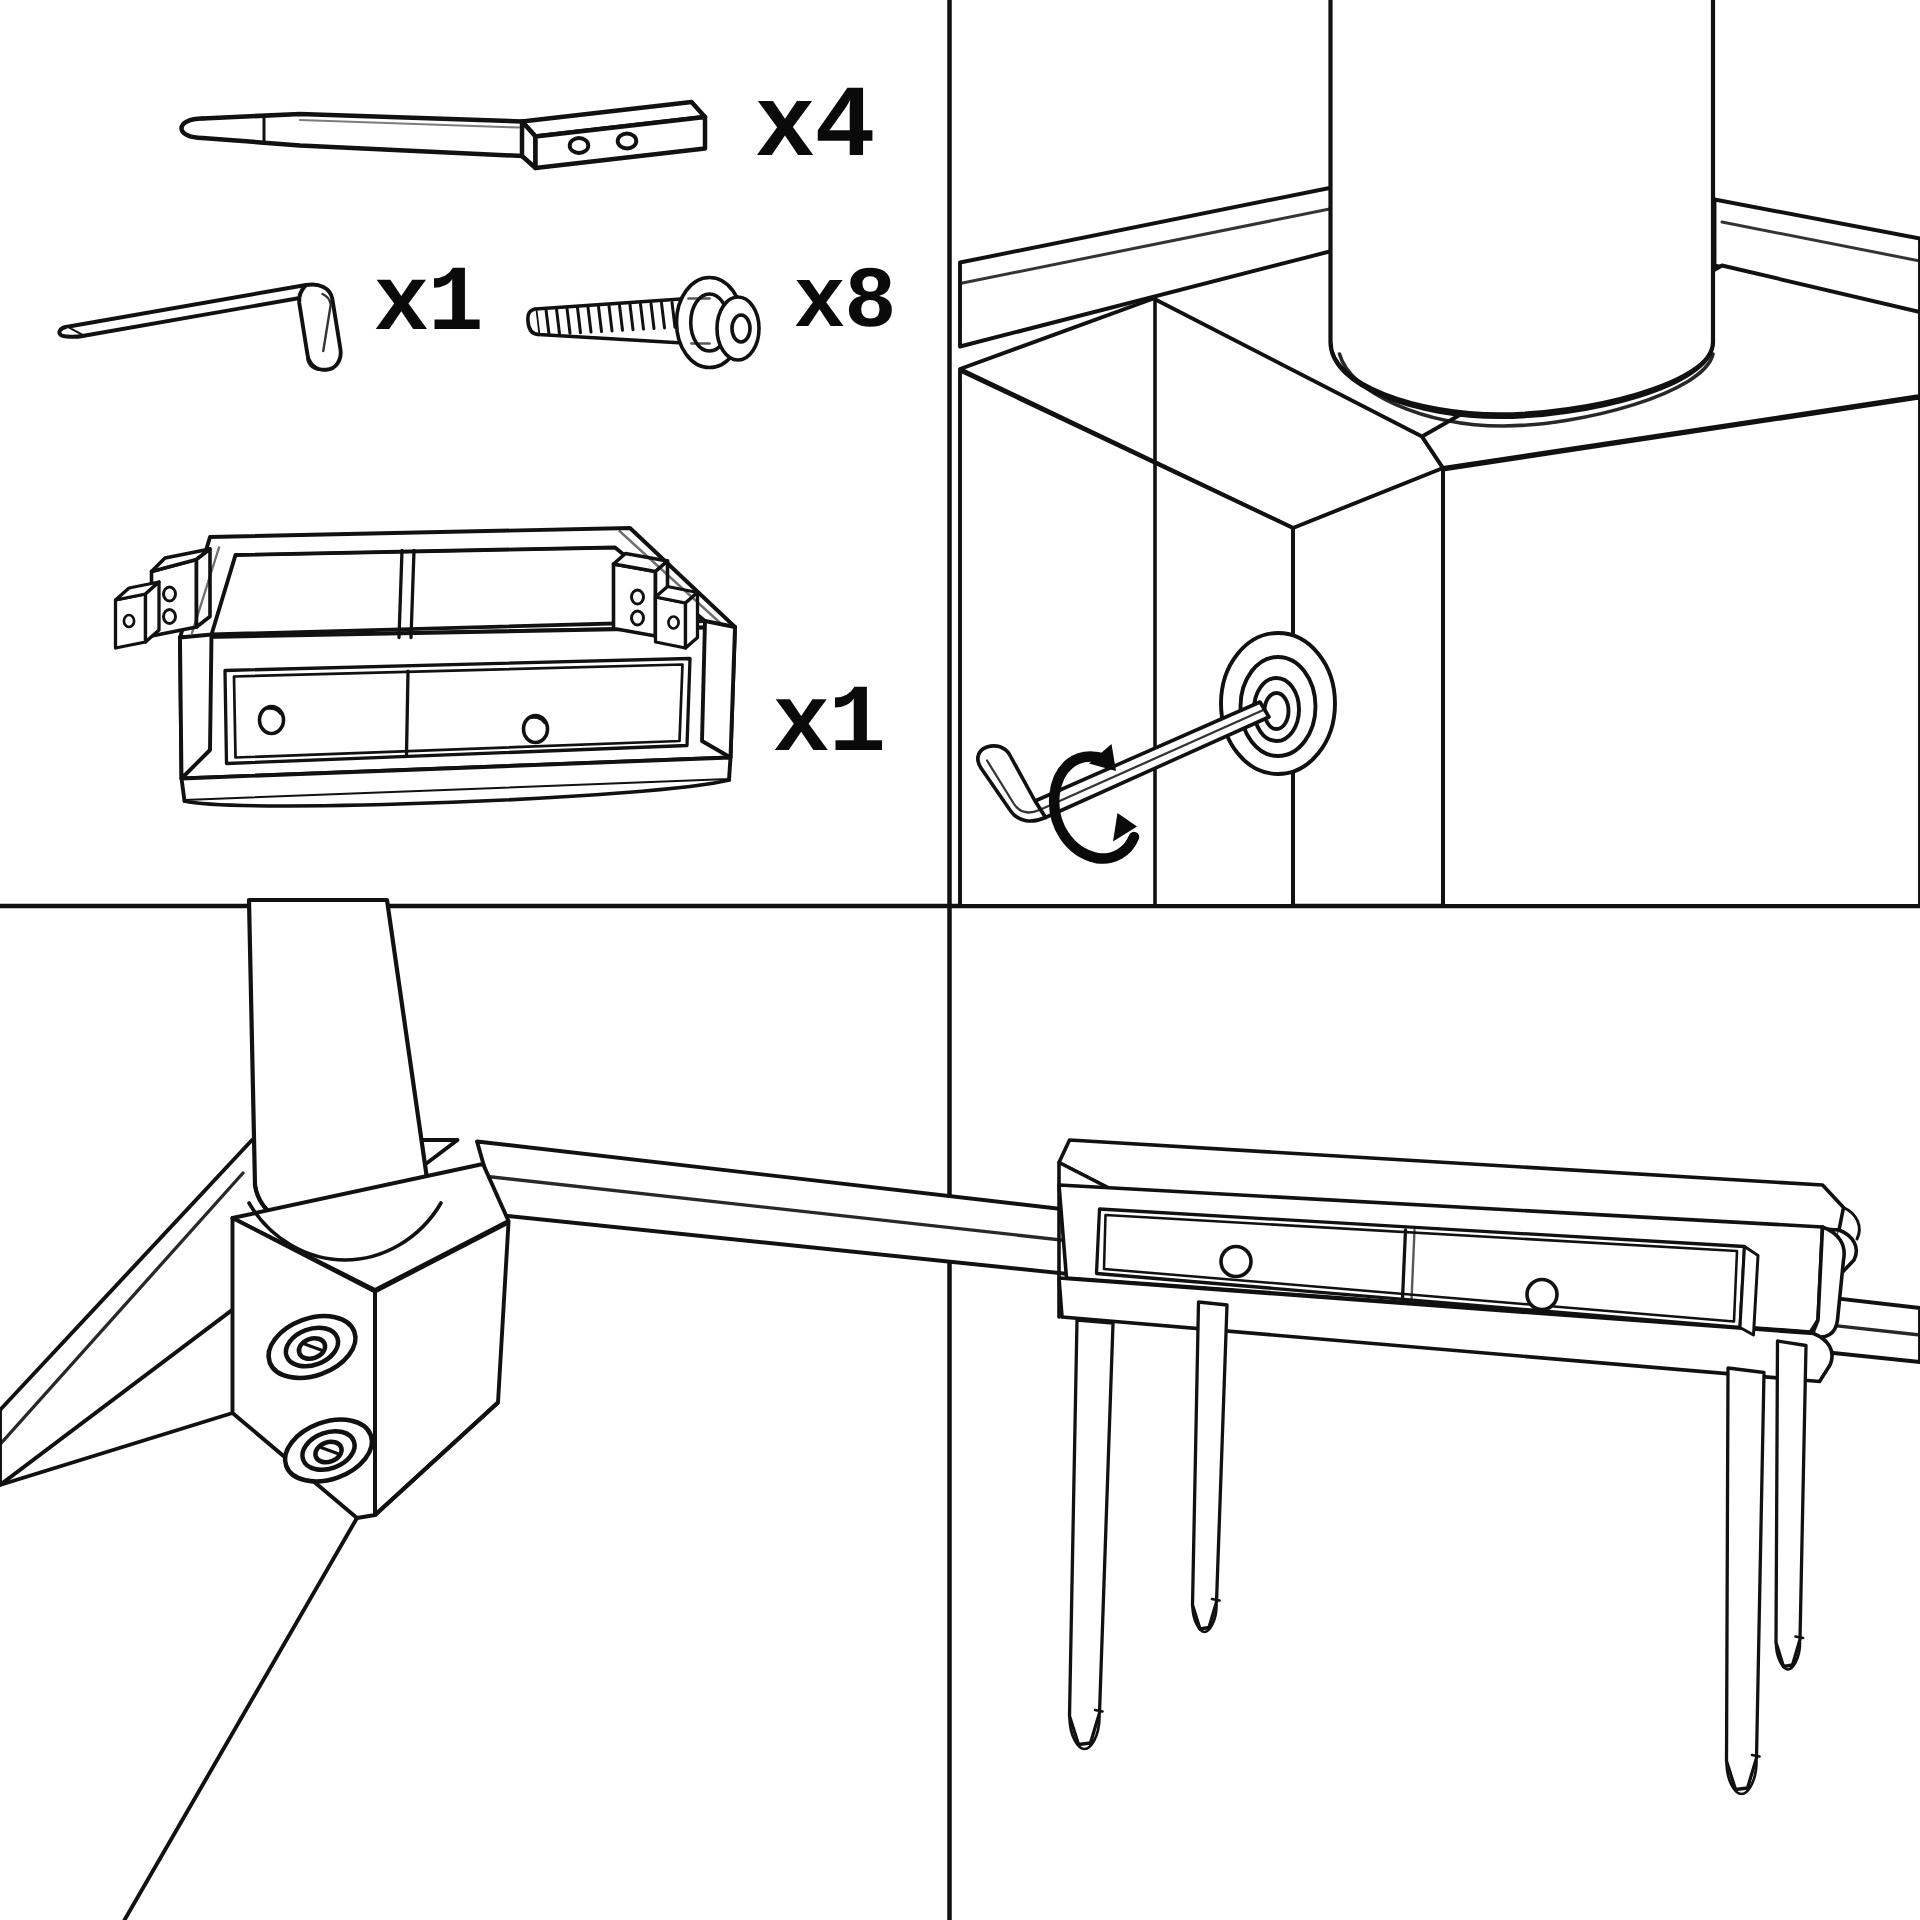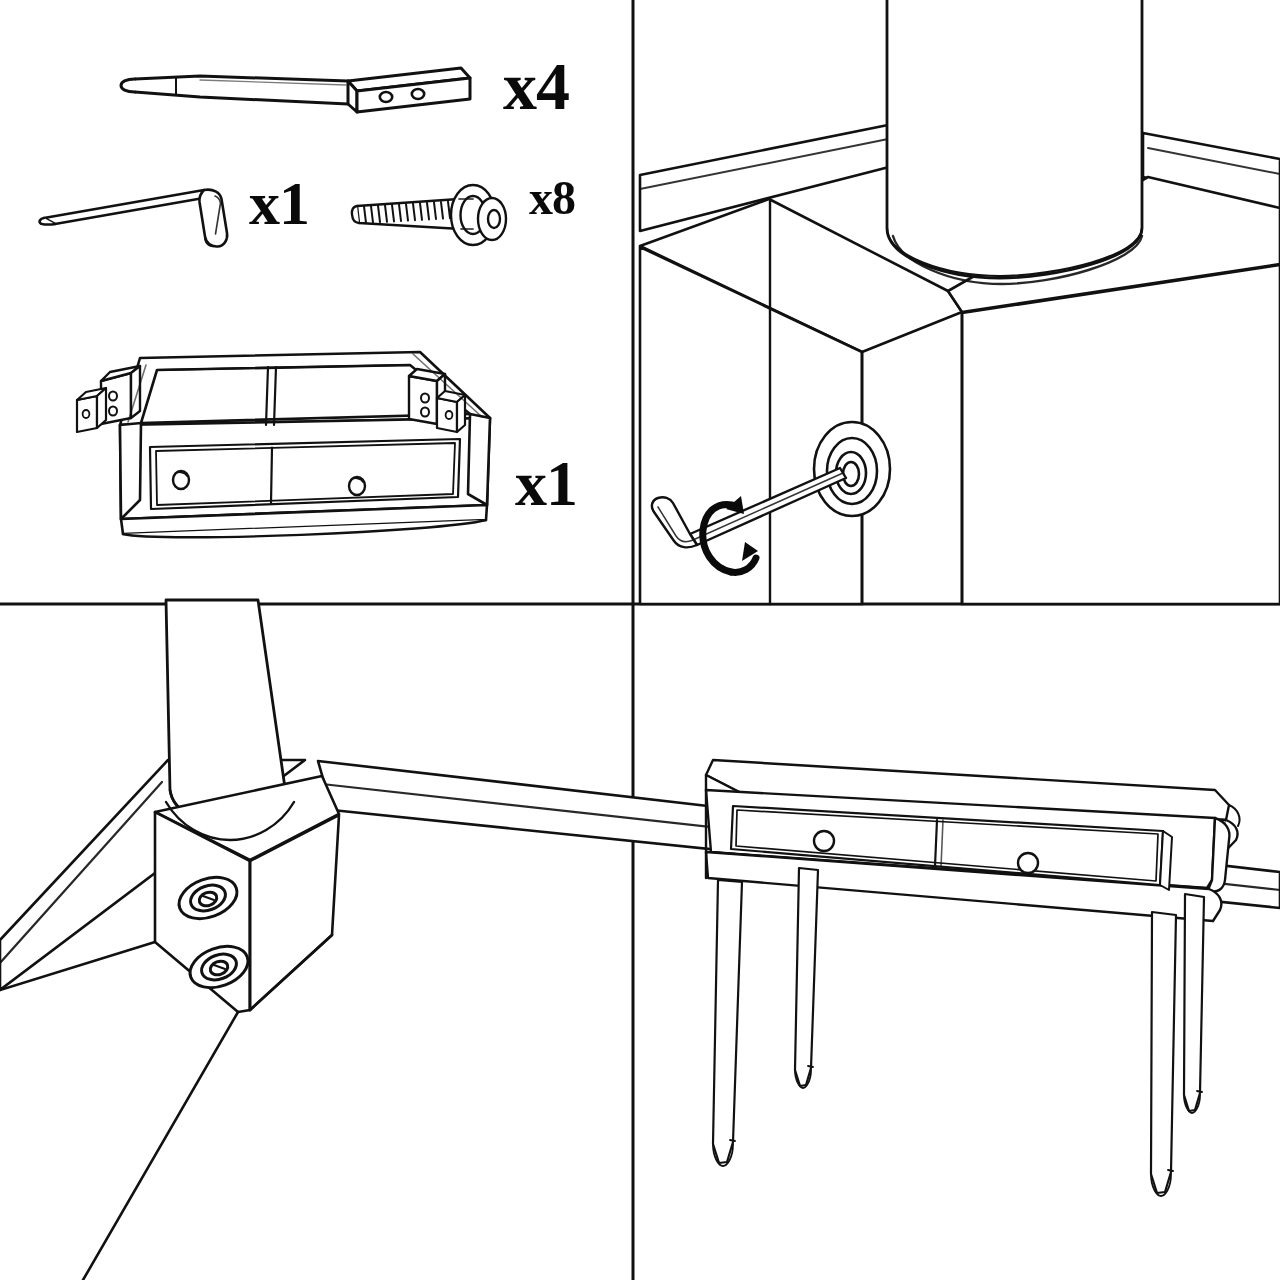--- a/index.html
+++ b/index.html
@@ -20,30 +20,30 @@
   }
   #sheet svg.layer {
     position: absolute;
     left: 0;
     top: 0;
     width: 1280px;
     height: 1280px;
   }
   .qty {
     position: absolute;
-    font-family: Liberation Serif, serif;
+    font-family: Liberation Mono, monospace;
     font-weight: bold;
     color: #0a0a0a;
     letter-spacing: -1px;
     line-height: 1;
     user-select: none;
   }
   #qty-leg   { left: 503px; top: 52px;  font-size: 68px; }
   #qty-key   { left: 249px; top: 172px; font-size: 62px; }
-  #qty-screw { left: 529px; top: 174px; font-size: 48px; }
+  #qty-screw { left: 529px; top: 174px; font-size: 58px; }
   #qty-frame { left: 515px; top: 452px; font-size: 64px; }
 </style>
 </head>
 <body>
 
 <div id="sheet">
 
   <svg class="layer" viewBox="0 0 1280 1280">
     <g stroke="#111111" stroke-width="3" fill="none">
       <line x1="633" y1="0" x2="633" y2="1280"></line>

